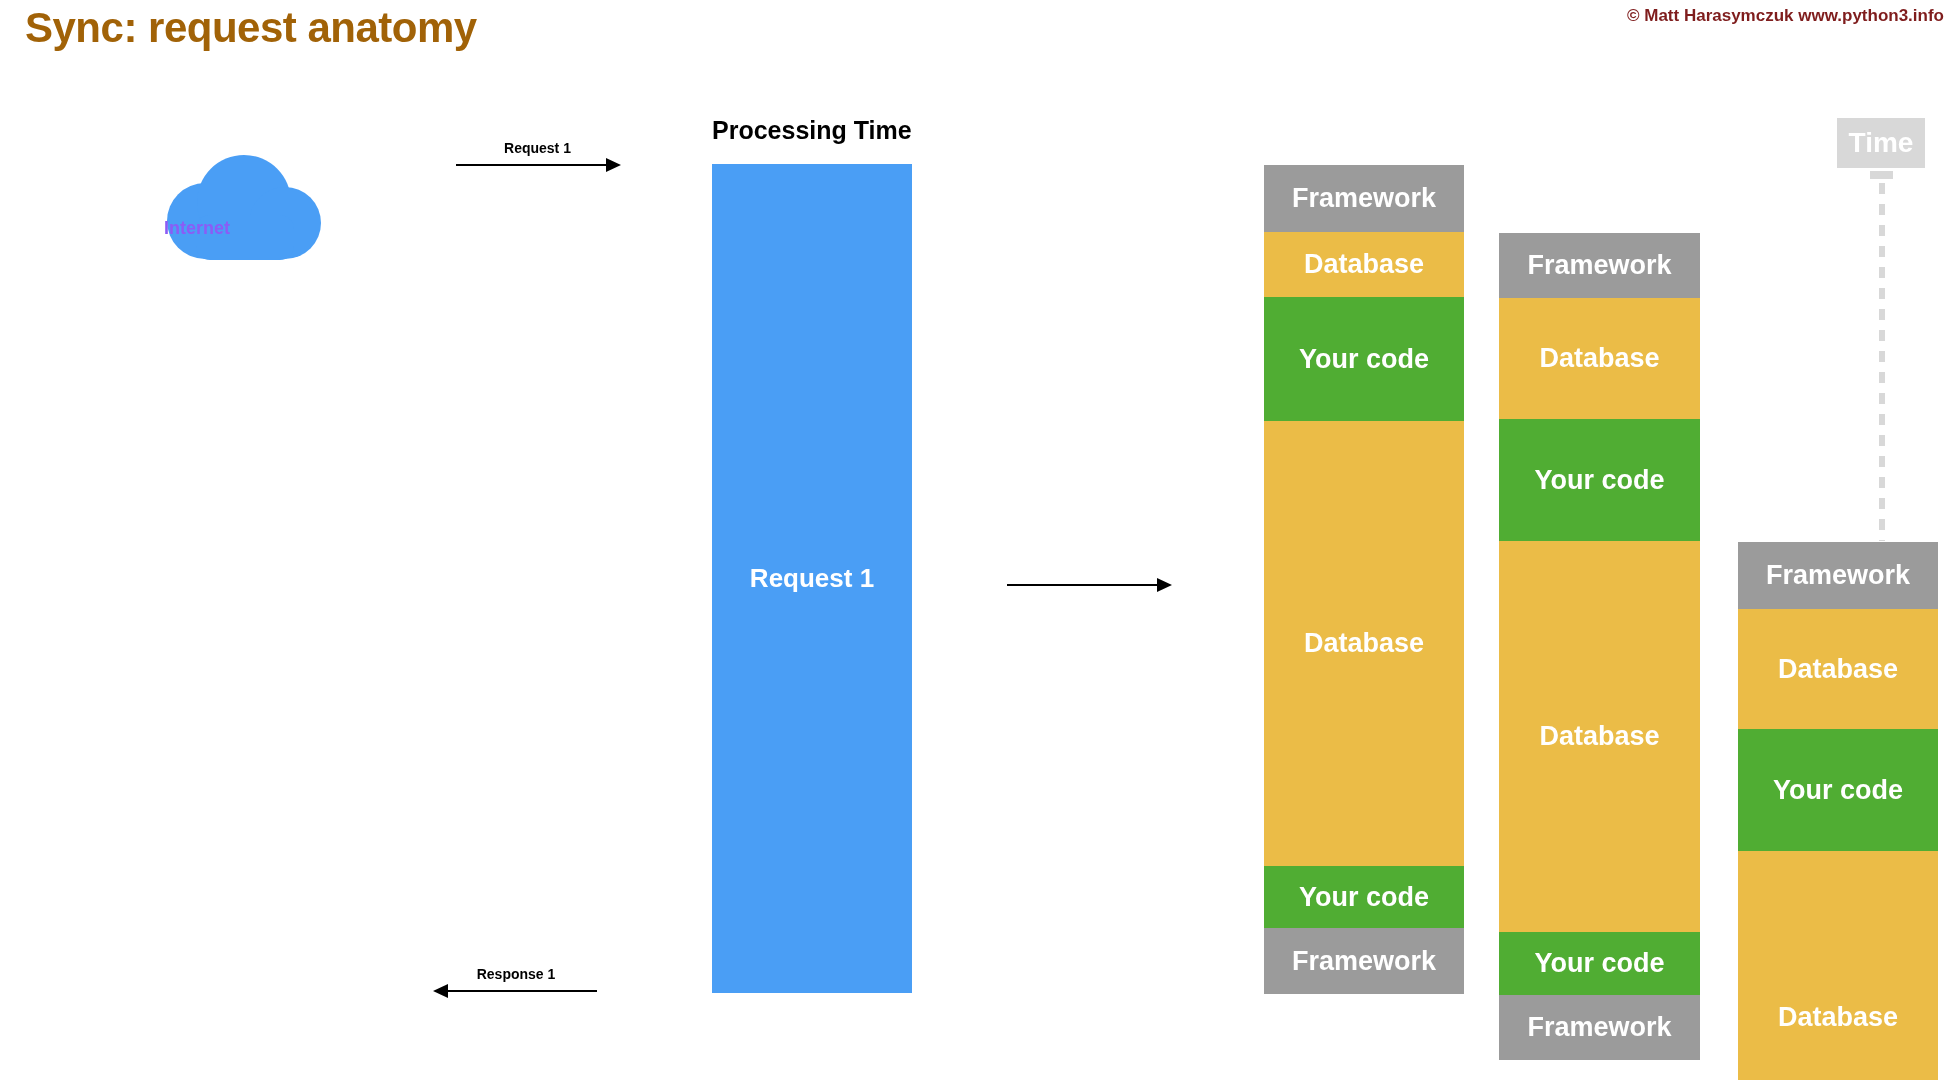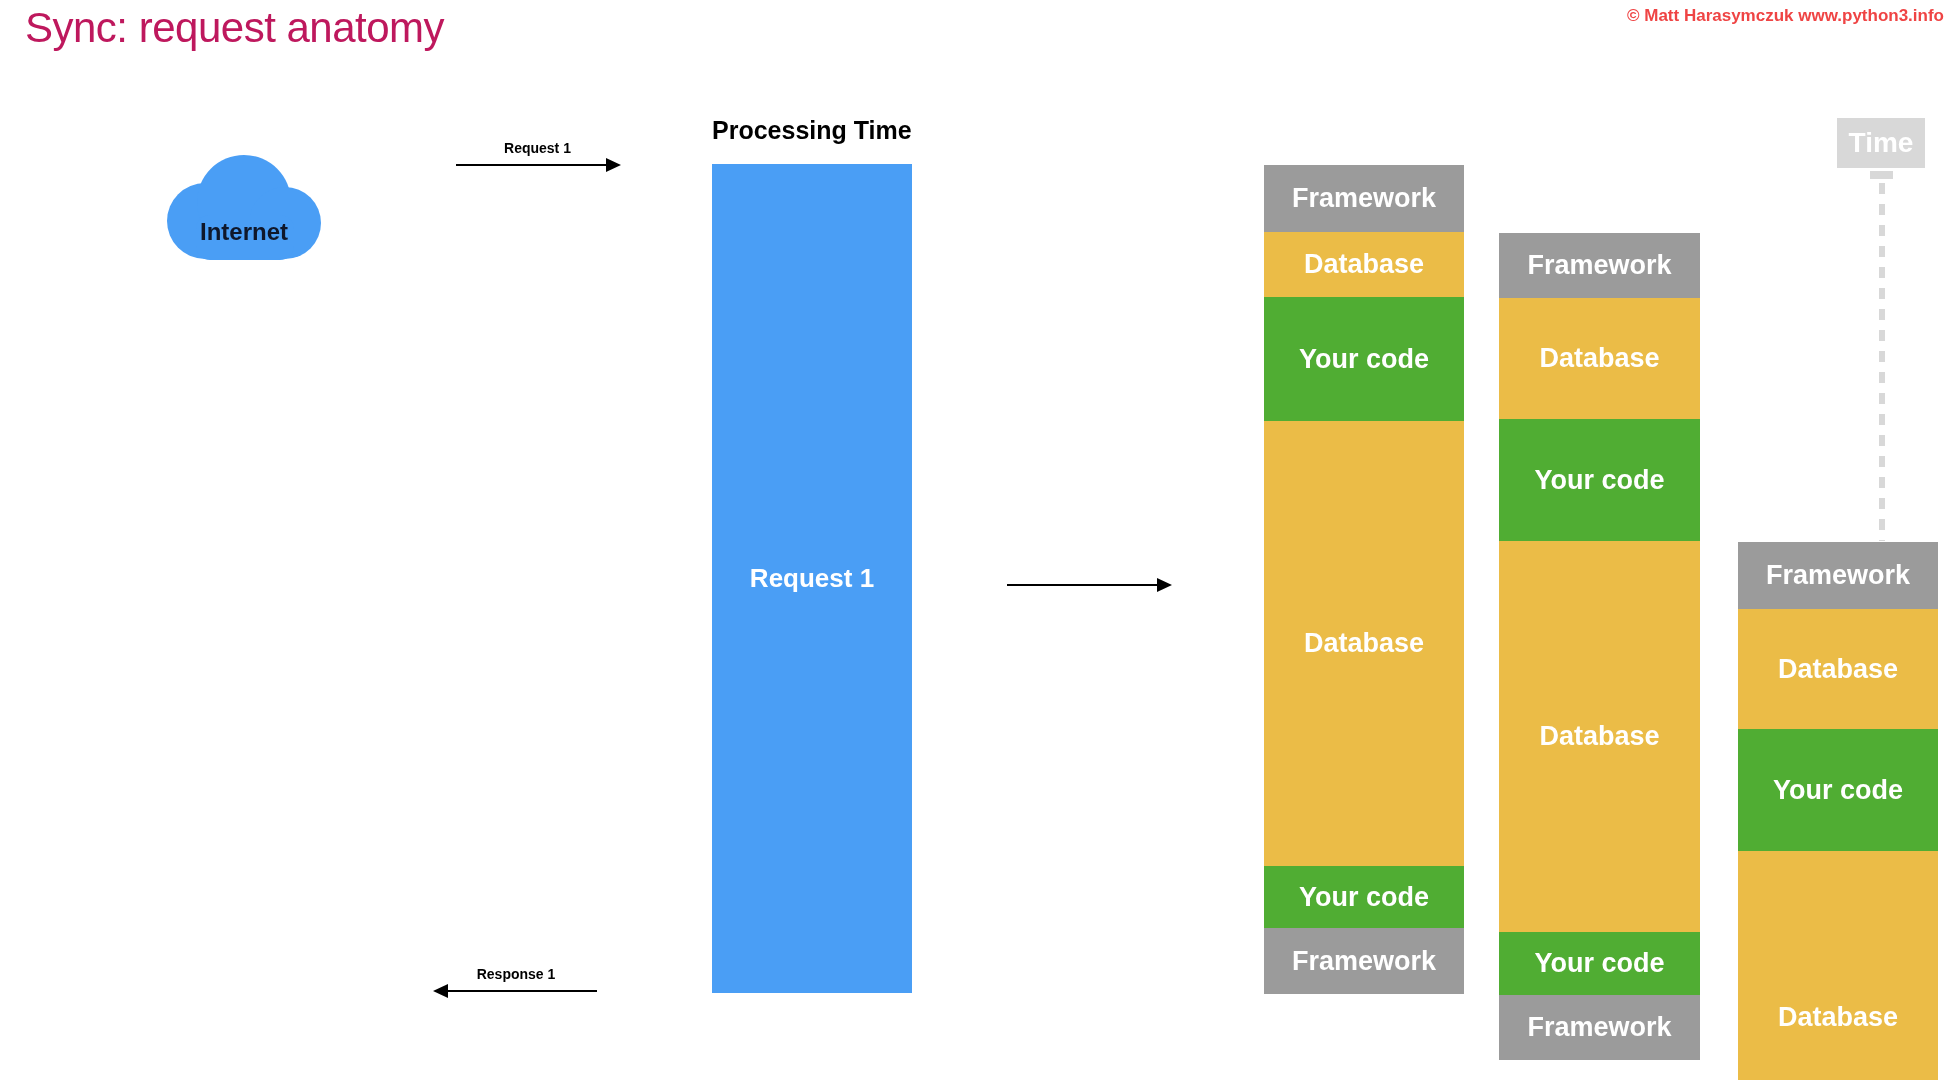--- a/index.html
+++ b/index.html
@@ -7,34 +7,34 @@
     width: 1960px; height: 1080px;
     position: relative; overflow: hidden;
     background: #ffffff;
     font-family: "Liberation Sans", "DejaVu Sans", sans-serif;
   }
   .abs { position: absolute; }
 
   
   .page-title {
     left: 25px; top: 4px;
-    font-size: 42px; font-weight: normal; color: #be185d;
+    font-size: 42px; font-weight: bold; color: #a16207;
     letter-spacing: -0.5px;
   }
   .copyright {
     right: 16px; top: 6px;
-    font-size: 17px; font-weight: bold; color: #ef4444;
+    font-size: 17px; font-weight: bold; color: #7f1d1d;
   }
 
   
   .cloud-wrap { left: 164px; top: 155px; width: 160px; height: 105px; }
   .cloud-label {
     position: absolute; left: 0; right: 0; top: 63px;
-    text-align: center;
-    color: #0f172a; font-size: 24px; font-weight: bold;
+    text-align: left;
+    color: #8b5cf6; font-size: 18px; font-weight: bold;
   }
 
   
   .arrow { text-align: center; }
   .arrow-label {
     font-size: 14px; font-weight: bold; color: #000;
     margin-bottom: 8px; white-space: nowrap;
   }
   .arrow-line { position: relative; height: 2px; background: #000; }
   .arrow-head-right {

